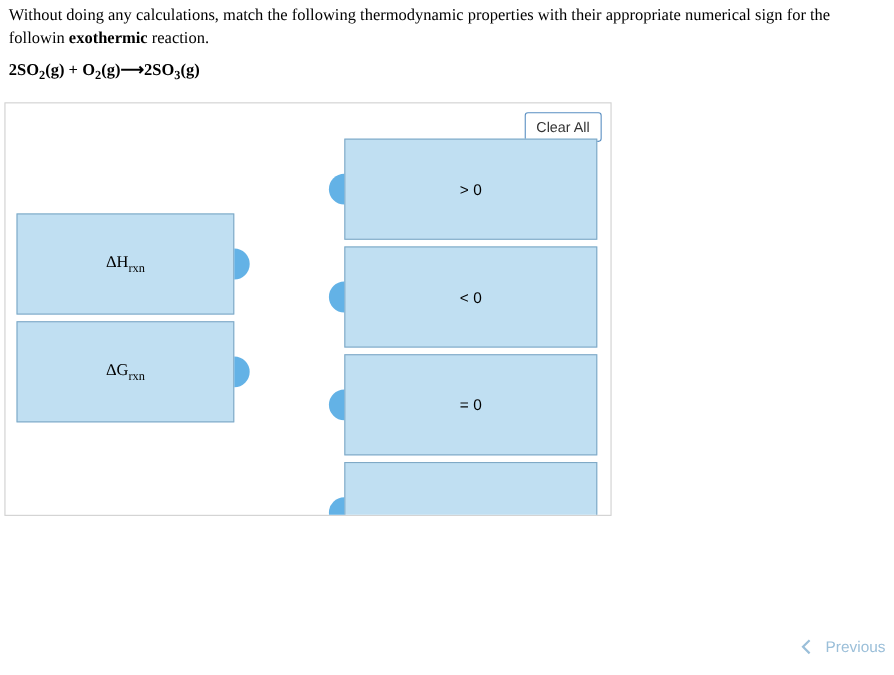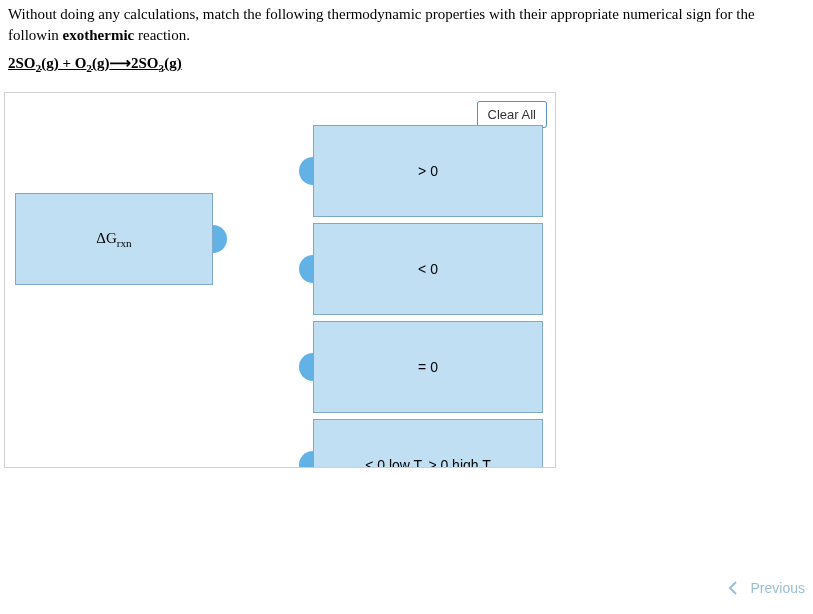--- a/index.html
+++ b/index.html
@@ -1,19 +1,19 @@
 <!DOCTYPE html>
 <html><head>
 <meta charset="utf-8">
 <style>
 * { box-sizing: border-box; margin: 0; padding: 0; }
 body { font-family: Georgia, 'Times New Roman', serif; font-size: 15px; color: #000; background: #fff; width: 813px; height: 614px; overflow: hidden; position: relative; }
 .prompt { padding: 4px 24px 0 8px; line-height: 1.4; }
 .emph { font-weight: bold; }
-.equation { padding: 8px 8px 18px 8px; font-weight: bold; text-decoration: underline; }
+.equation { padding: 8px 8px 18px 8px; font-weight: bold; }
 sub { font-size: 0.75em; vertical-align: sub; }
 .panel { margin: 0 0 0 4px; width: 552px; border: 1px solid #d0d0d0; position: relative; height: 376px; overflow: hidden; }
 .clear-btn { position: absolute; top: 8px; right: 8px; border: 1px solid #5a8fc2; background: #fff; color: #333; font-family: Arial, sans-serif; font-size: 13px; padding: 5px 10px; border-radius: 3px; cursor: pointer; }
 .left-col { position: absolute; left: 10px; top: 100px; }
 .right-col { position: absolute; left: 308px; top: 32px; }
 .drag-item { width: 198px; height: 92px; background: #c0dff2; border: 1px solid #7fa9c6; margin-bottom: 6px; position: relative; display: flex; align-items: center; justify-content: center; font-family: 'Times New Roman', serif; font-size: 15px; }
 .drag-handle { position: absolute; right: -15px; top: 50%; transform: translateY(-50%); width: 14px; height: 28px; background: #63b2e6; border-top-right-radius: 14px; border-bottom-right-radius: 14px; }
 .drop-item { width: 230px; height: 92px; background: #c0dff2; border: 1px solid #7fa9c6; margin-bottom: 6px; position: relative; display: flex; align-items: center; justify-content: center; font-family: Arial, sans-serif; font-size: 14px; }
 .drop-socket { position: absolute; left: -15px; top: 50%; transform: translateY(-50%); width: 14px; height: 28px; background: #63b2e6; border-top-left-radius: 14px; border-bottom-left-radius: 14px; }
 .prev-btn { position: absolute; right: 8px; bottom: 18px; color: #9bbfd9; font-family: Arial, sans-serif; font-size: 14px; display: flex; align-items: center; gap: 12px; cursor: pointer; }
@@ -29,41 +29,44 @@
 
 <div class="equation">
   <span>2SO</span><sub>2</sub><span>(g) + O</span><sub>2</sub><span>(g)</span><span>⟶</span><span>2SO</span><sub>3</sub><span>(g)</span>
 </div>
 
 <div class="panel">
   <button class="clear-btn">Clear All</button>
 
   <div class="left-col">
     <div class="drag-item">
+      <span><span>ΔH</span><sub>rxn</sub></span>
+      <span class="drag-handle"></span>
+    </div>
+    <div class="drag-item">
       <span><span>ΔG</span><sub>rxn</sub></span>
       <span class="drag-handle"></span>
     </div>
   </div>
 
   <div class="right-col">
     <div class="drop-item">
       <span class="drop-socket"></span>
       <span>&gt; 0</span>
     </div>
     <div class="drop-item">
       <span class="drop-socket"></span>
       <span>&lt; 0</span>
     </div>
     <div class="drop-item">
       <span class="drop-socket"></span>
       <span>= 0</span>
     </div>
     <div class="drop-item">
       <span class="drop-socket"></span>
-      <span>&lt; 0 low T, &gt; 0 high T</span>
     </div>
   </div>
 </div>
 
 <div class="prev-btn">
   <svg viewBox="0 0 10 14">
       <path d="M8 1 L2 7 L8 13" fill="none" stroke="#9bbfd9" stroke-width="2"></path>
     </svg>
   <span>Previous</span>
 </div>

